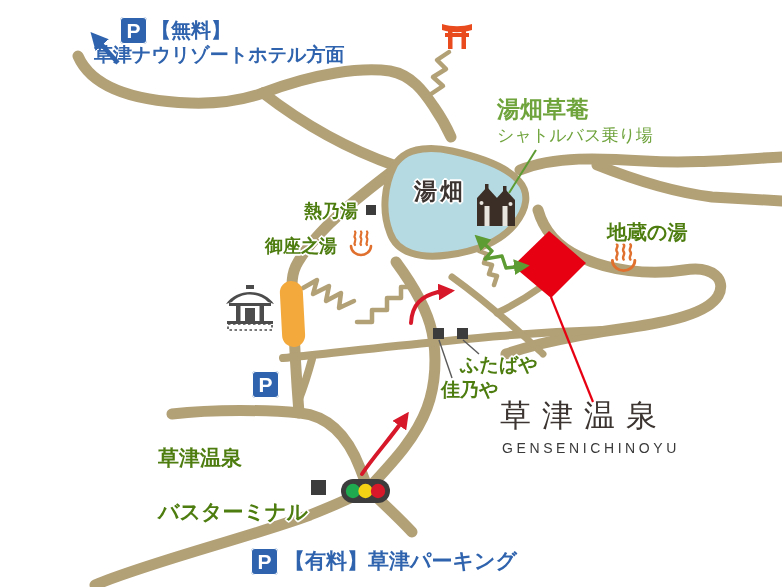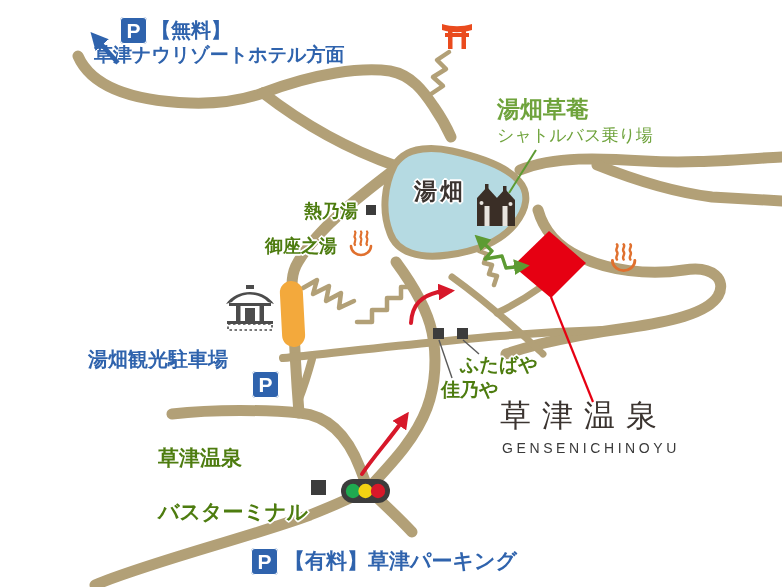--- a/index.html
+++ b/index.html
@@ -147,22 +147,22 @@
 <div class="label blue t-fee" style="left:151px;top:19px;">【無料】</div>
 <div class="label blue t-free-dest" style="left:94px;top:44px;">草津ナウリゾートホテル方面</div>
 
 <div class="label green t-souan halo" style="left:497px;top:96px;">湯畑草菴</div>
 <div class="label green t-souan-sub halo" style="left:497px;top:126px;">シャトルバス乗り場</div>
 
 <div class="label ink t-yubatake halo" style="left:414px;top:178px;">湯畑</div>
 
 <div class="label dark t-place halo" style="left:304px;top:201px;">熱乃湯</div>
 <div class="label dark t-place halo" style="left:265px;top:236px;">御座之湯</div>
+<div class="label dark t-place-lg halo" style="left:607px;top:221px;">地蔵の湯</div>
 
-<div class="label blue t-parkname halo" style="left:88px;top:348px;">湯畑観光駐車場</div>
 <div class="p-icon" style="left:252px;top:371px;">P</div>
 
 <div class="label dark t-shop halo" style="left:460px;top:354px;">ふたばや</div>
 <div class="label dark t-shop halo" style="left:441px;top:379px;">佳乃や</div>
 
 <div class="label ink t-brand" style="left:500px;top:398px;">草津温泉</div>
 <div class="label t-brand-en" style="left:502px;top:440px;">GENSENICHINOYU</div>
 
 <div class="label dark t-bus halo" style="left:158px;top:446px;">草津温泉</div>
 <div class="label dark t-bus halo" style="left:158px;top:500px;">バスターミナル</div>

